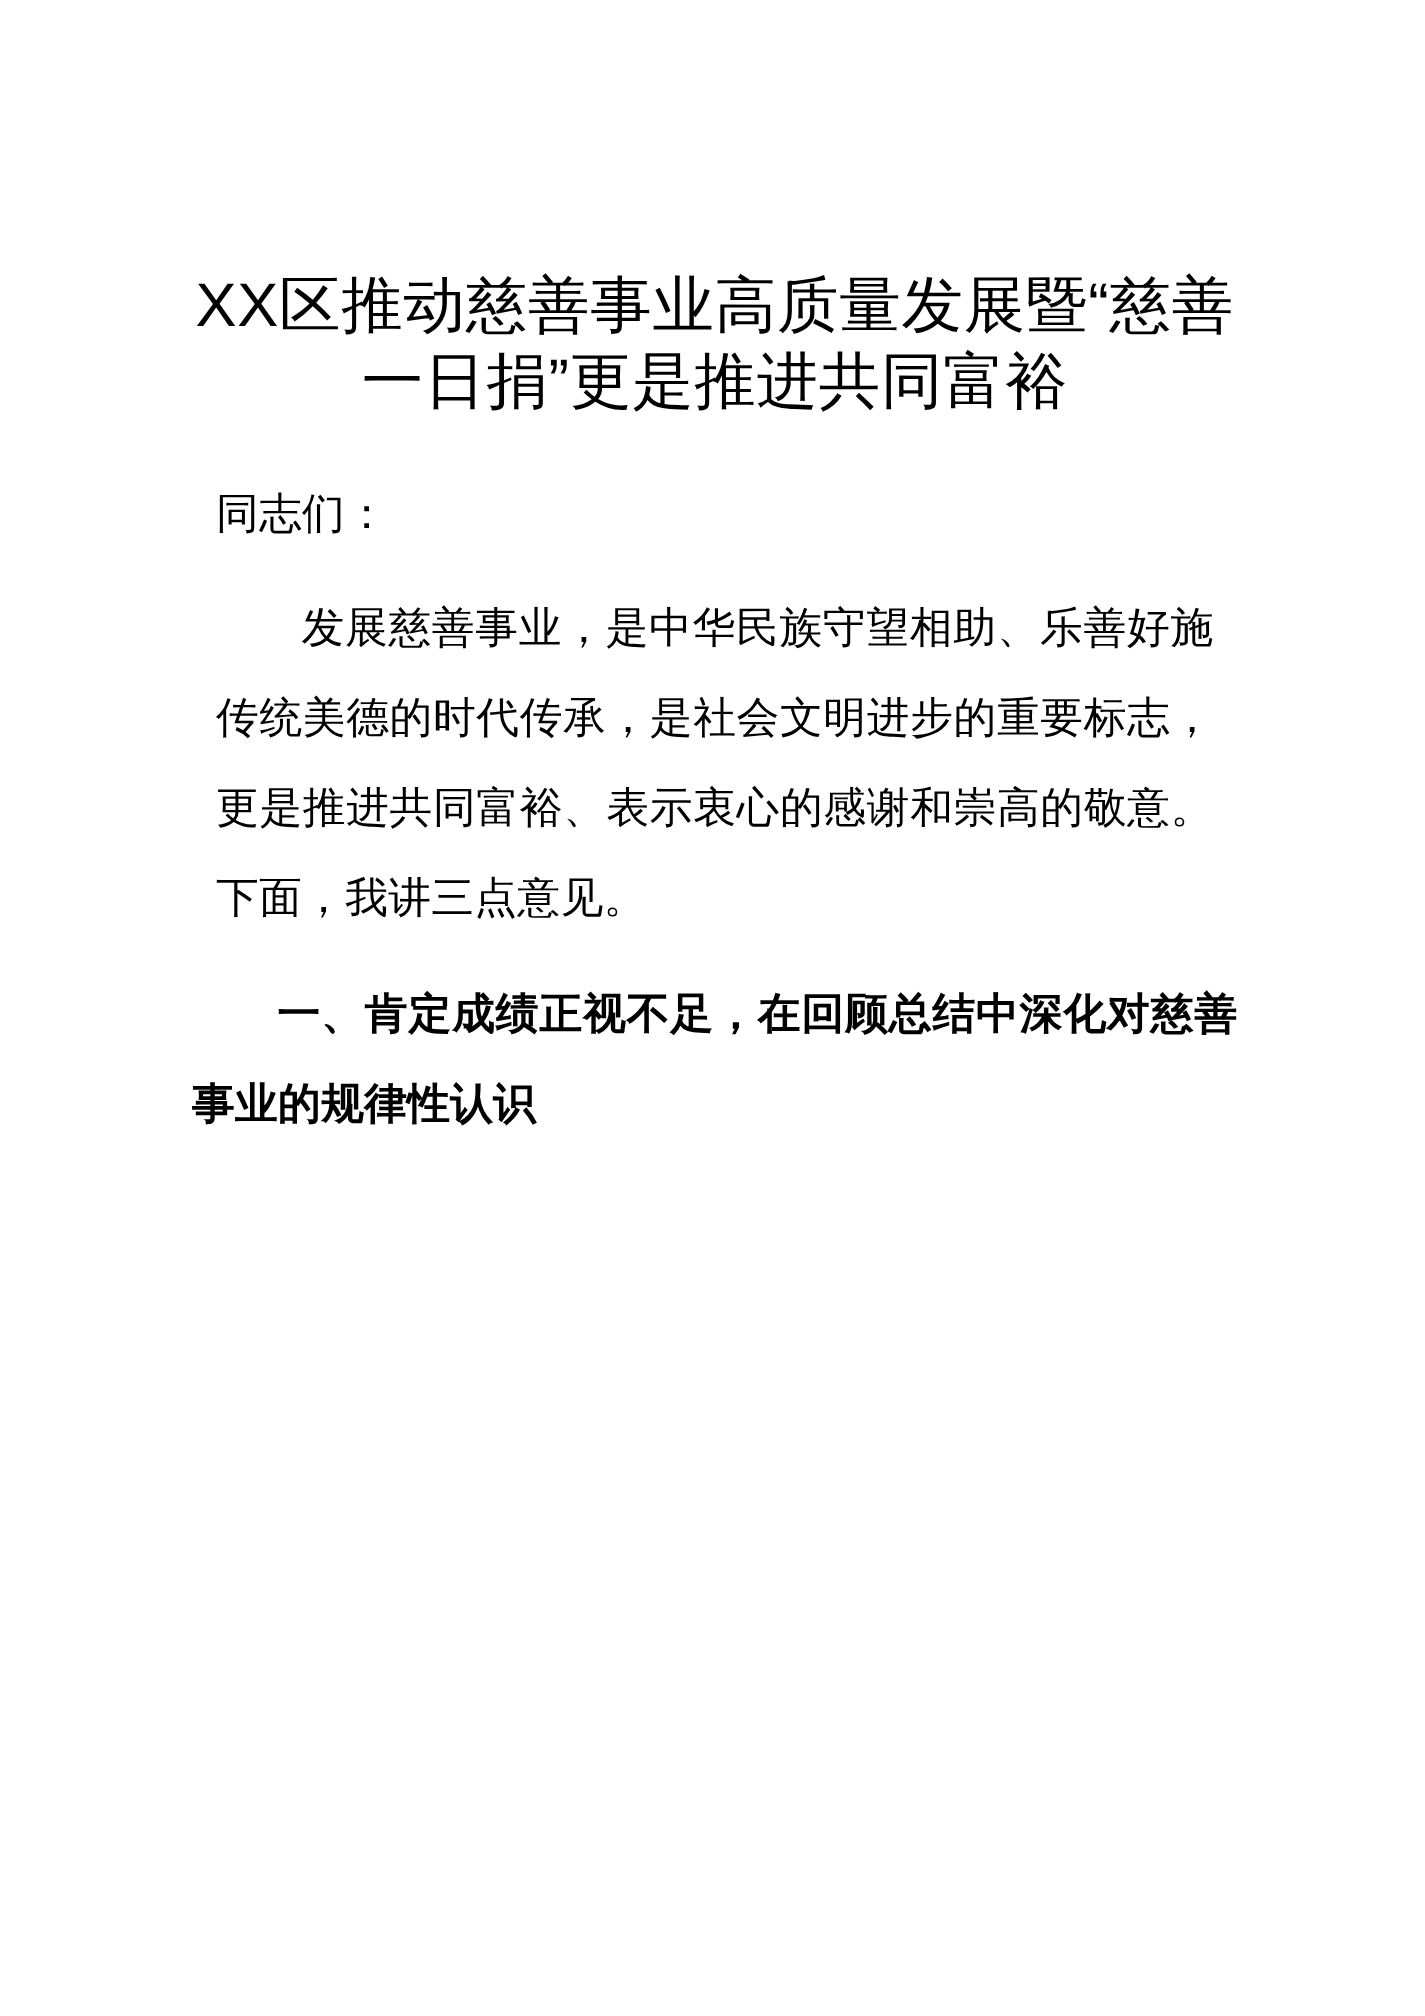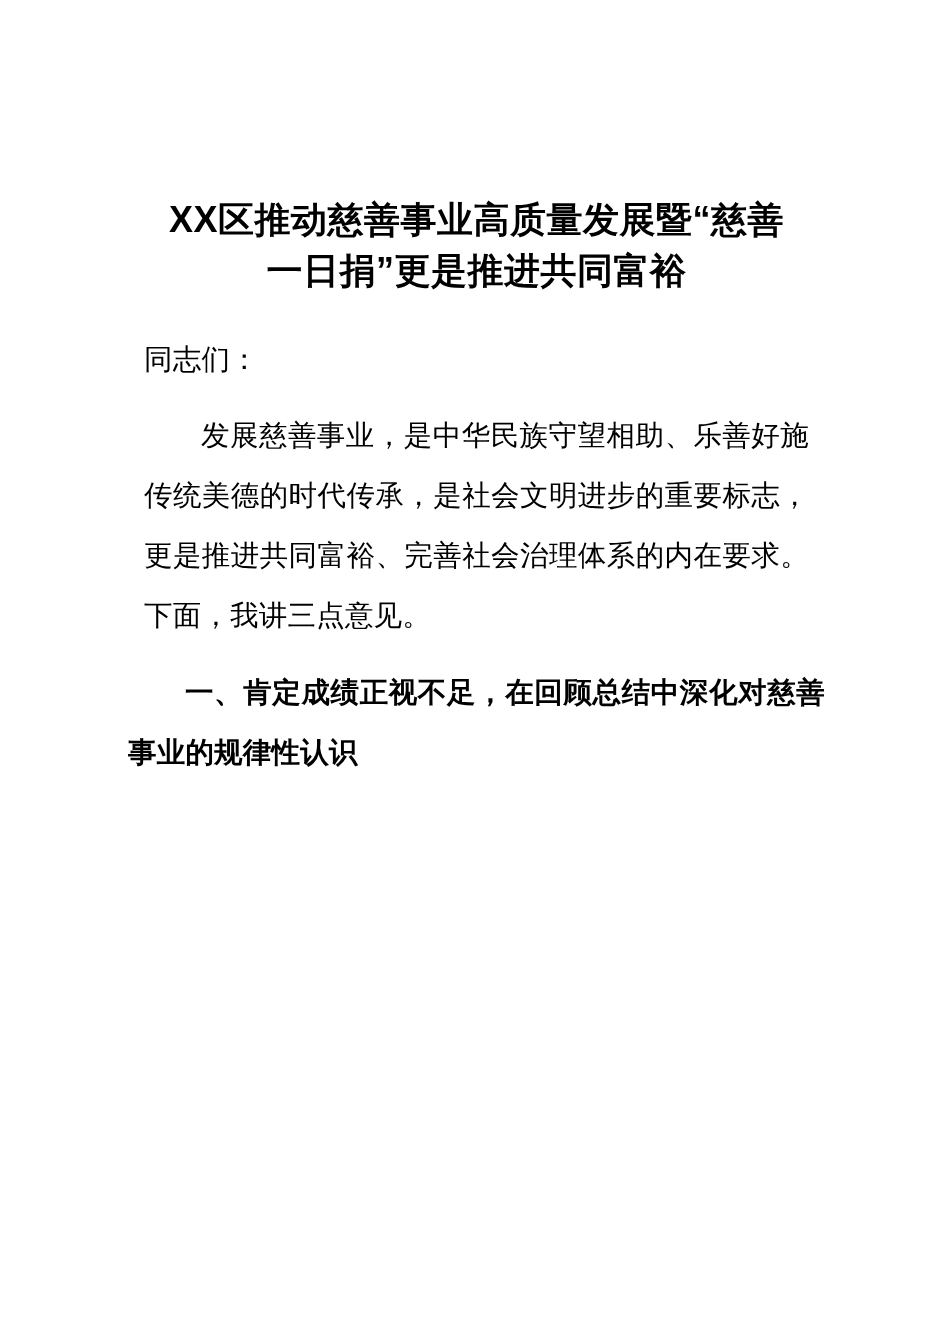--- a/index.html
+++ b/index.html
@@ -26,26 +26,26 @@
 
   .content {
     position: absolute;
     left: 128px;
     top: 0;
     width: 697px;   
   }
 
   
   .doc-title {
-    margin: 16px;
+    margin: 0;
     padding-top: 178px;
     text-align: center;
     font-family: "Liberation Sans", "DejaVu Sans", sans-serif;
-    font-weight: 700;
-    font-size: 36px;
+    font-weight: 400;
+    font-size: 41px;
     line-height: 51px;
     letter-spacing: 0.5px;
     color: #000000;
   }
   .doc-title .tline {
     display: block;
     white-space: nowrap;
   }
 
   
@@ -92,19 +92,19 @@
     <h1 class="doc-title">
       <span class="tline">XX区推动慈善事业高质量发展暨“慈善</span>
       <span class="tline">一日捐”更是推进共同富裕</span>
     </h1>
 
     <div class="body-block">
 
       <p class="para">同志们：</p>
 
 
-      <p class="para indent">发展慈善事业，是中华民族守望相助、乐善好施传统美德的时代传承，是社会文明进步的重要标志，更是推进共同富裕、完善社会治理体系的内在要求。下面，我讲三点意见。</p>
+      <p class="para indent">发展慈善事业，是中华民族守望相助、乐善好施传统美德的时代传承，是社会文明进步的重要标志，更是推进共同富裕、表示衷心的感谢和崇高的敬意。下面，我讲三点意见。</p>
 
       <p class="heading">一、肯定成绩正视不足，在回顾总结中深化对慈善事业的规律性认识</p>
 
     </div>
   </div>
 </div>
 
 </body></html>

